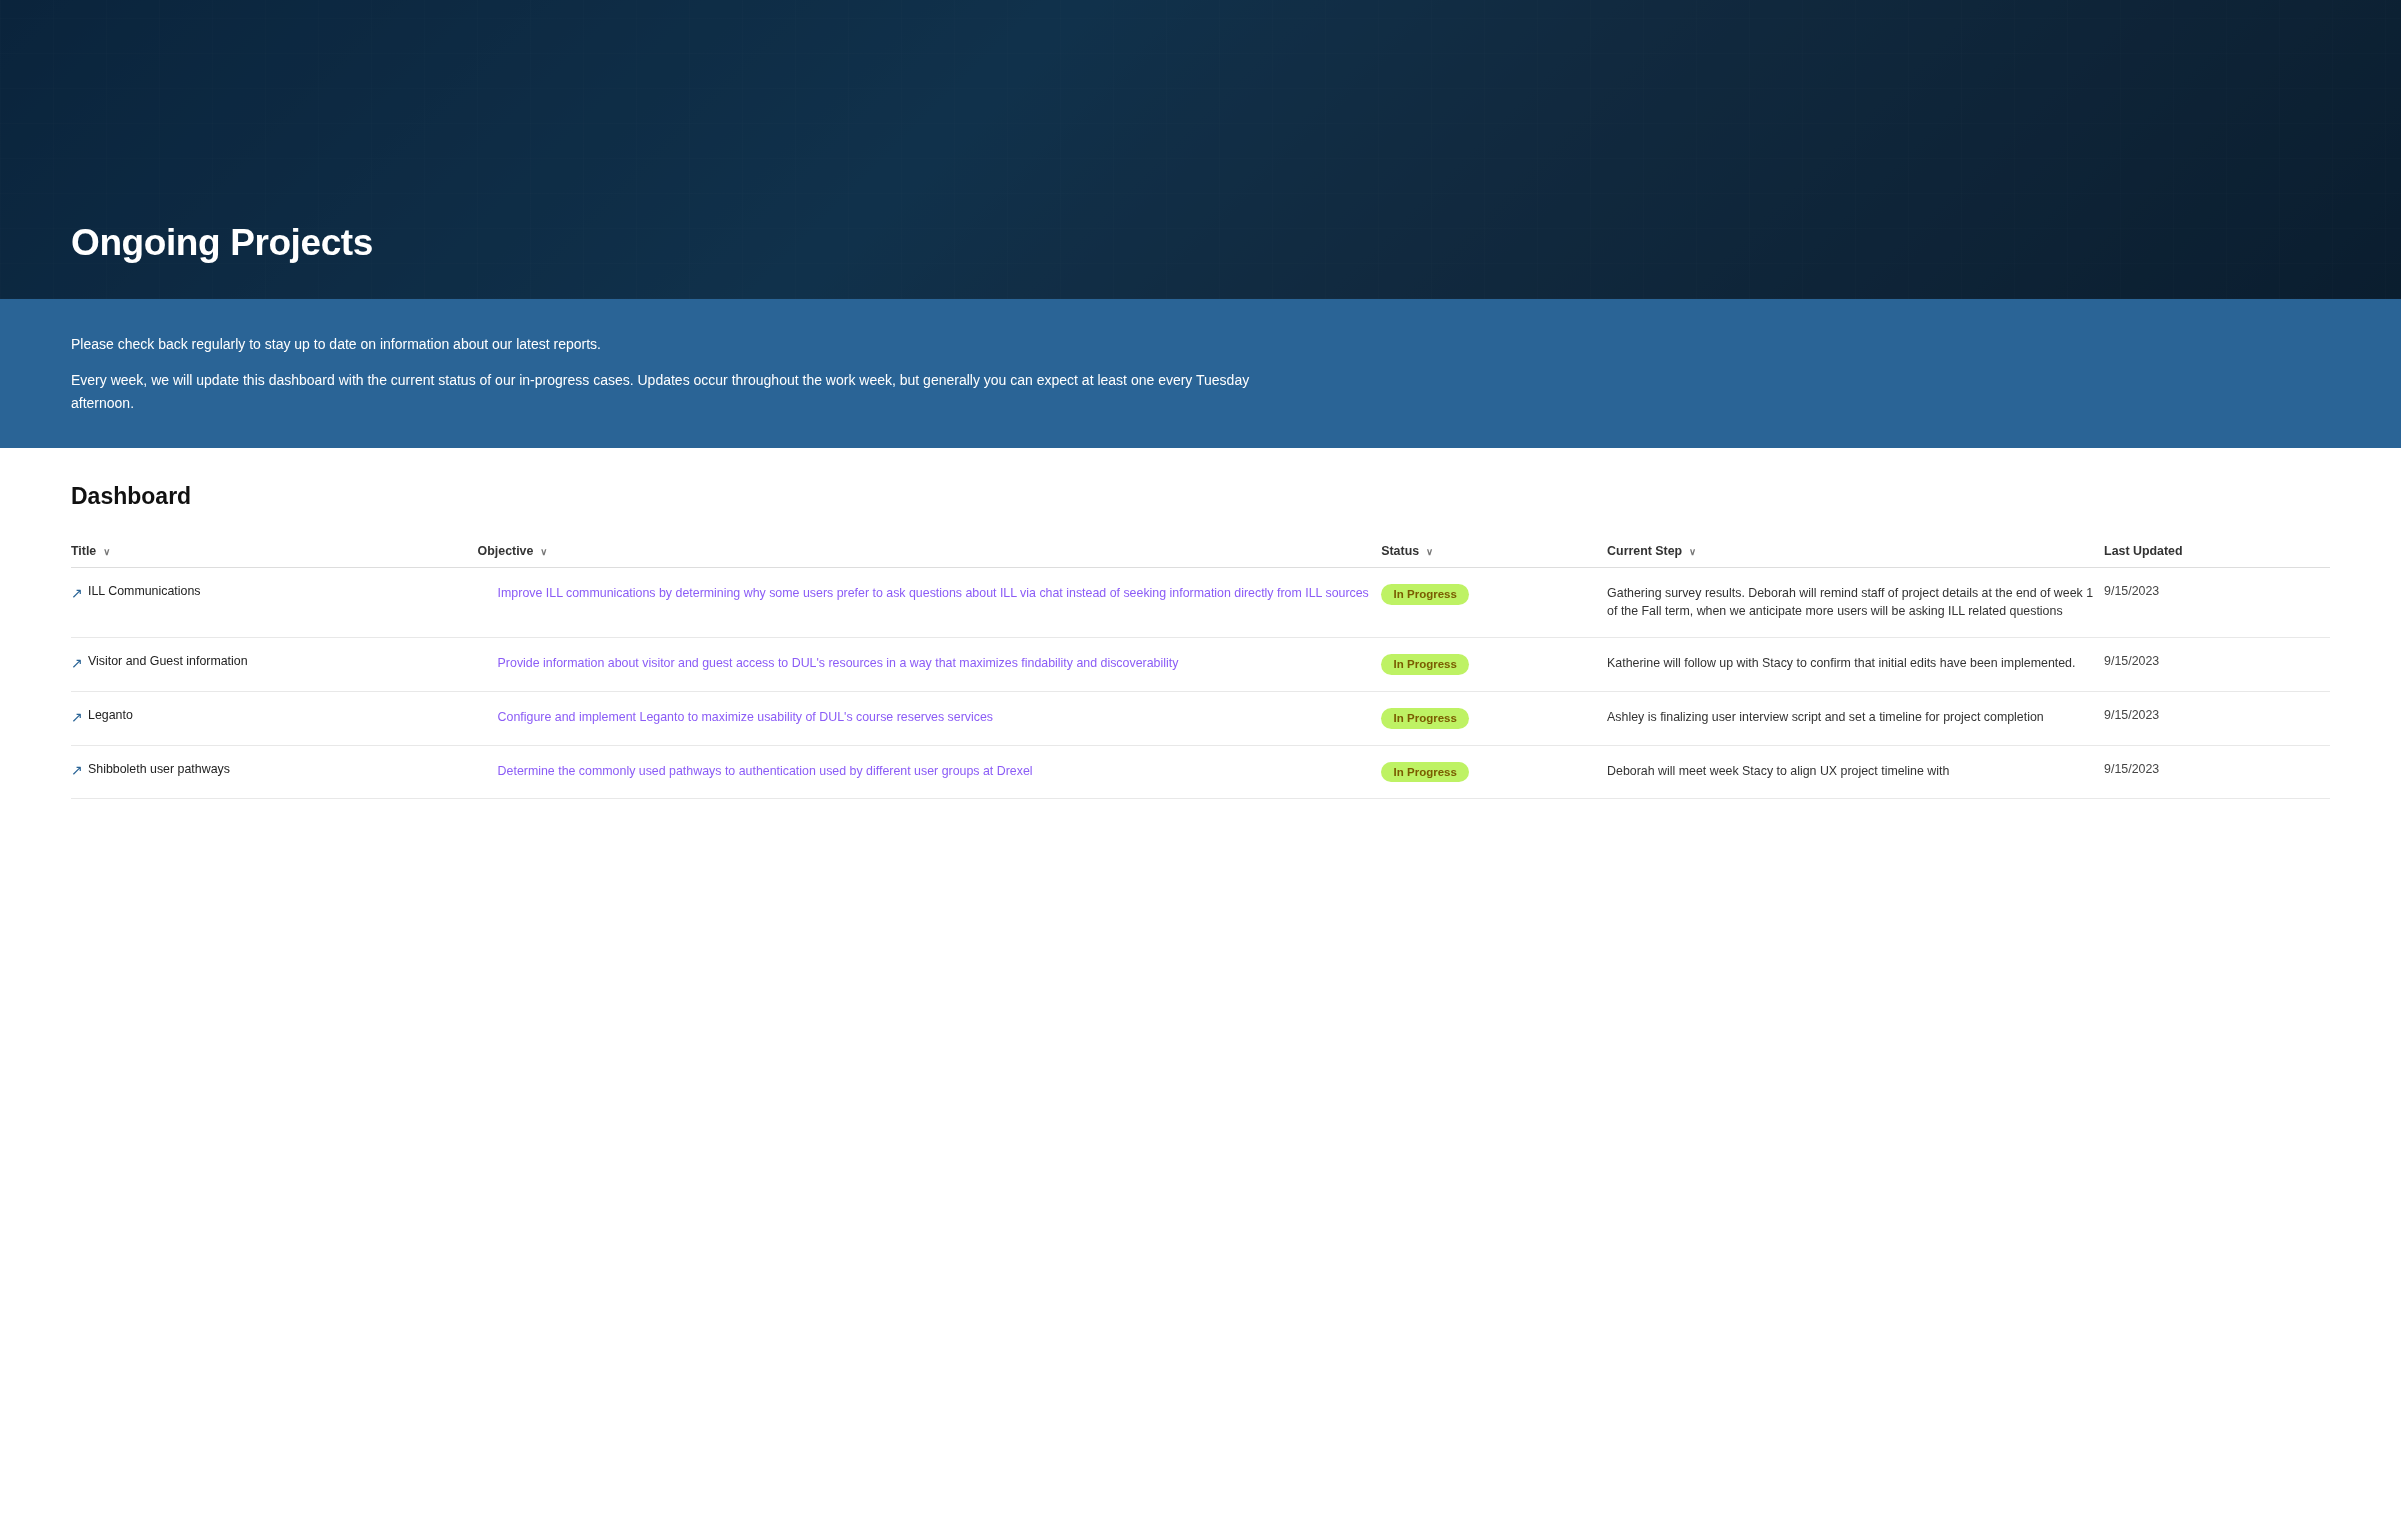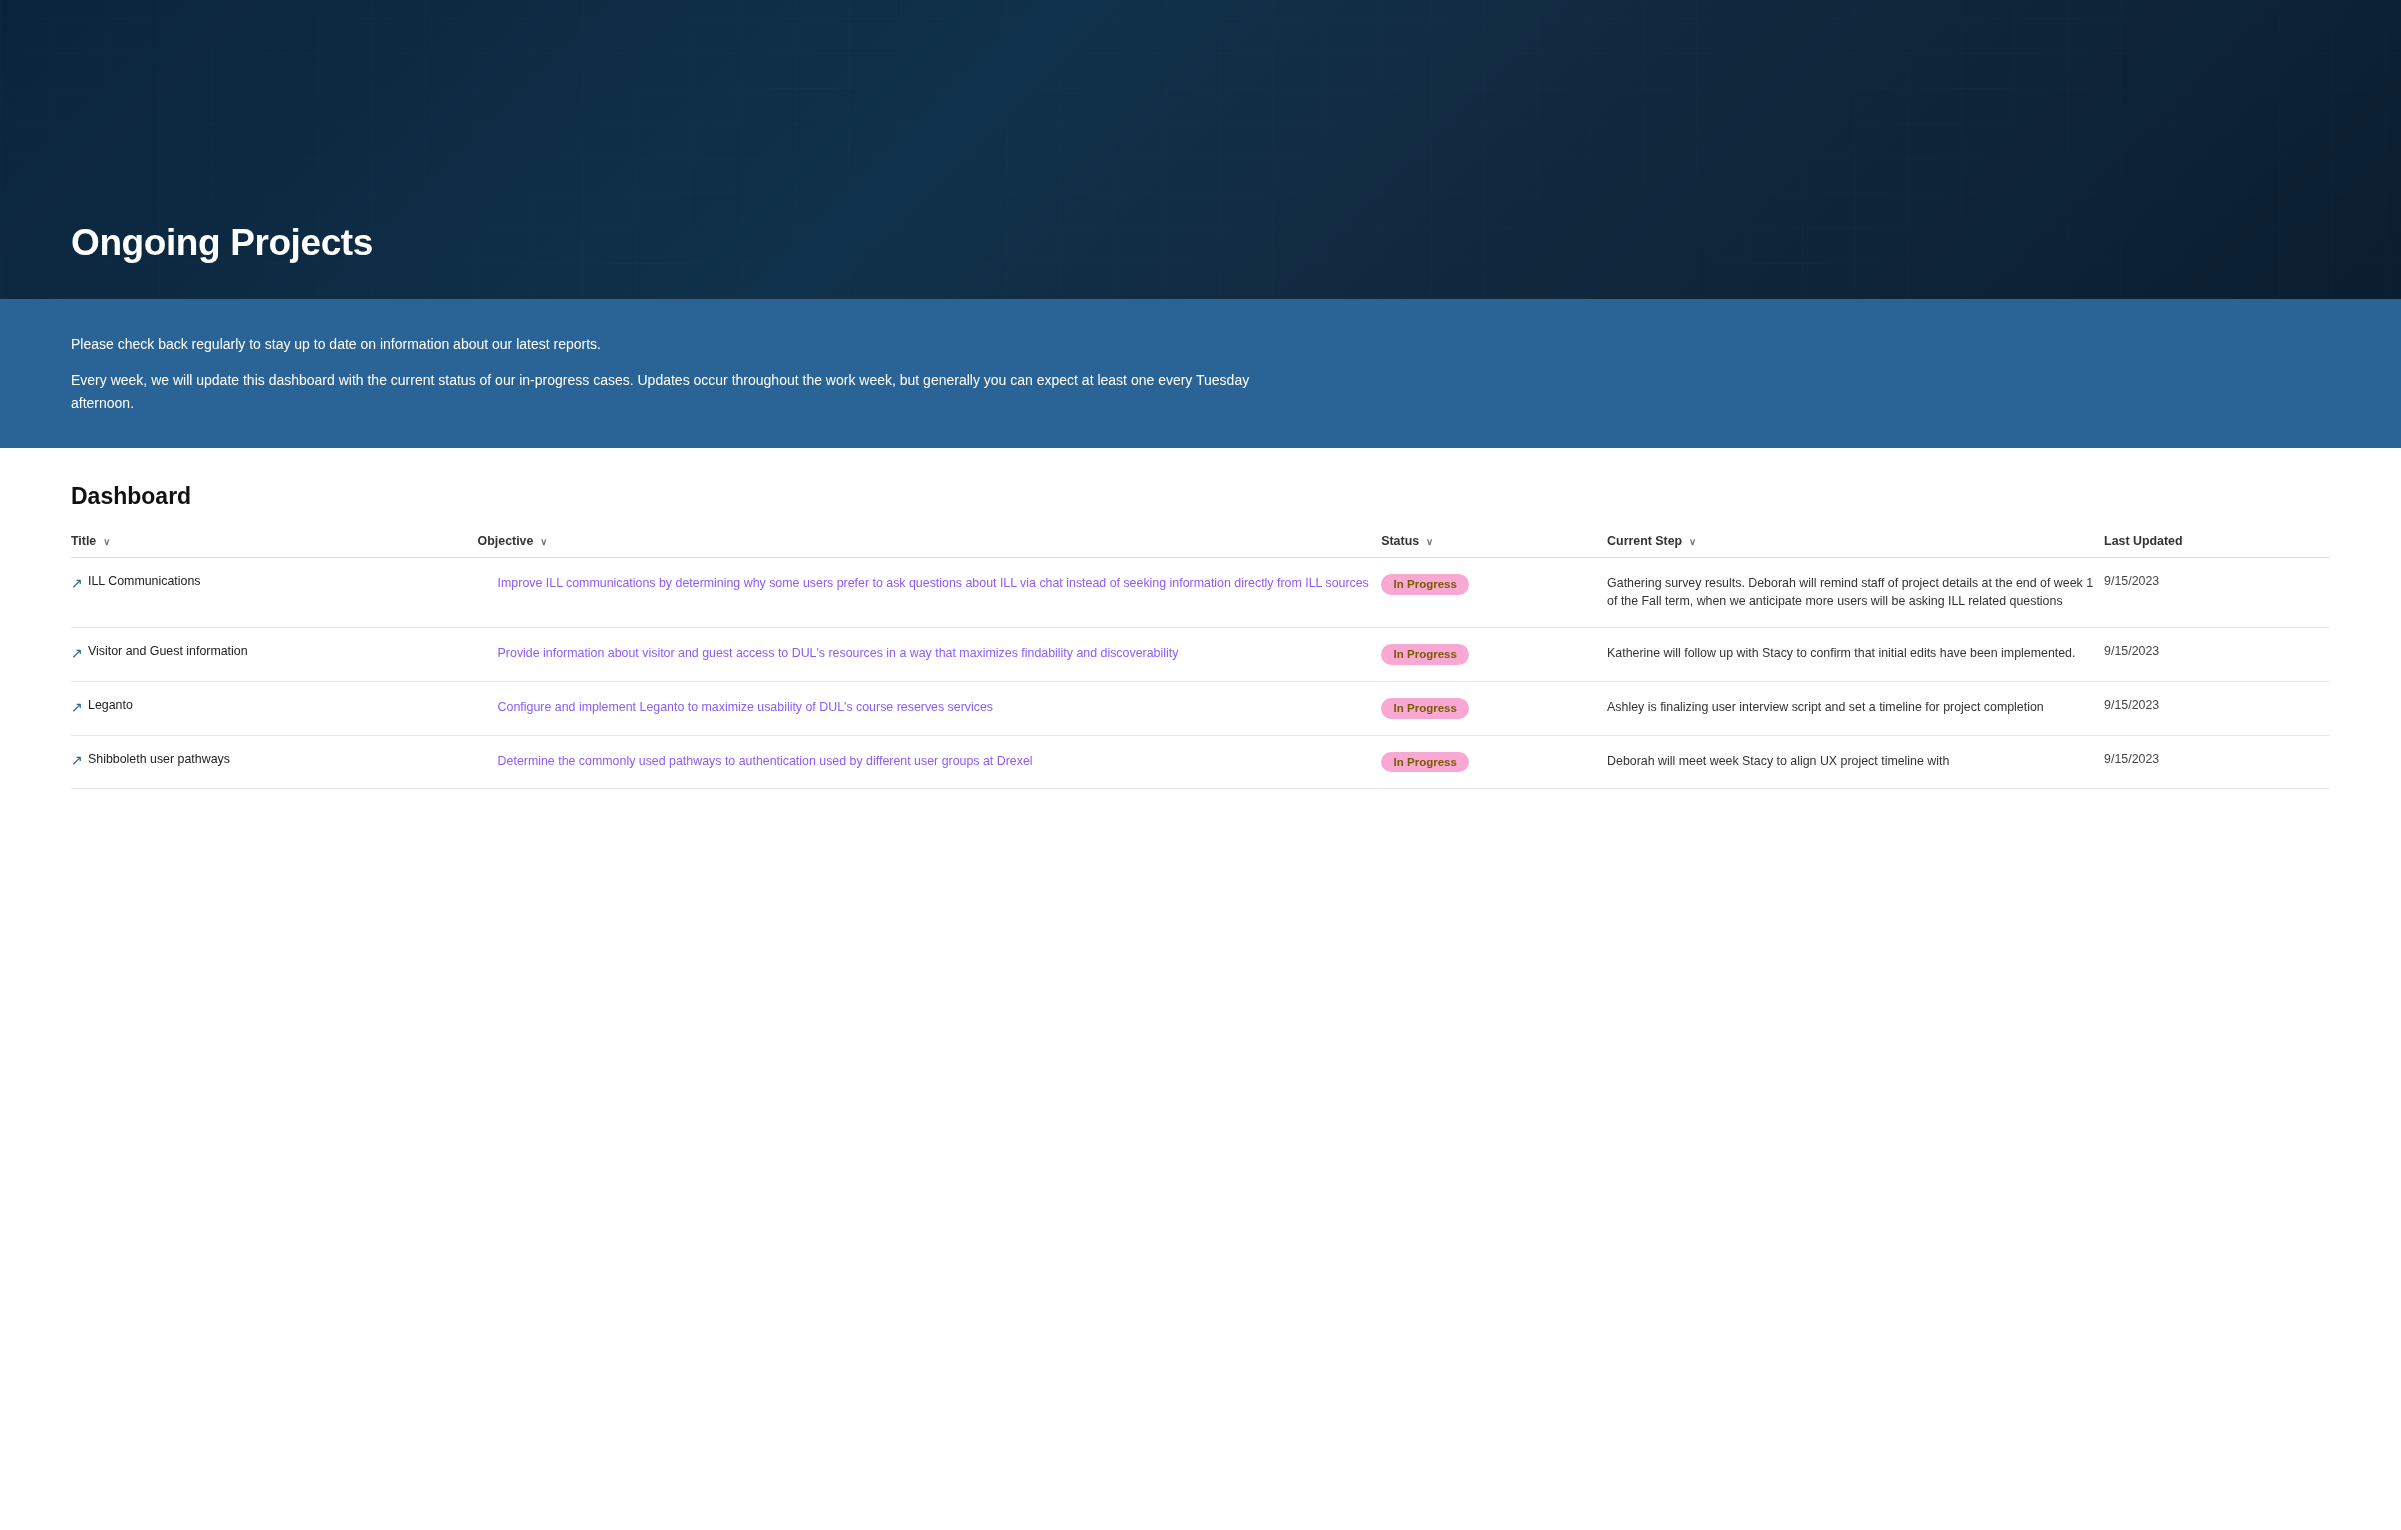--- a/index.html
+++ b/index.html
@@ -60,21 +60,21 @@
     .info-text p + p { margin-top: 14px; }
 
     
     .dashboard-section {
       padding: 35px 71px 53px 71px;
       background: #fff;
     }
     .dashboard-title {
       font-size: 23px;
       font-weight: 700;
-      margin-bottom: 15px;
+      margin-bottom: 25px;
       color: #111;
     }
 
     
     .projects-table {
       width: 100%;
       border-collapse: collapse;
     }
     .projects-table thead tr {
       border-bottom: 1.8px solid #ddd;
@@ -116,21 +116,21 @@
     }
     .title-icon {
       color: #2a6496;
       font-size: 14px;
       margin-top: 0.9px;
       flex-shrink: 0;
     }
 
     .badge-in-progress {
       display: inline-block;
-      background: #f9a8d4;
+      background: #bef264;
       color: #7a5c00;
       font-size: 11.5px;
       font-weight: 600;
       padding: 4.4px 12.4px;
       border-radius: 17.7px;
       white-space: nowrap;
     }
 
     .objective-text {
       color: #8b5cf6;

